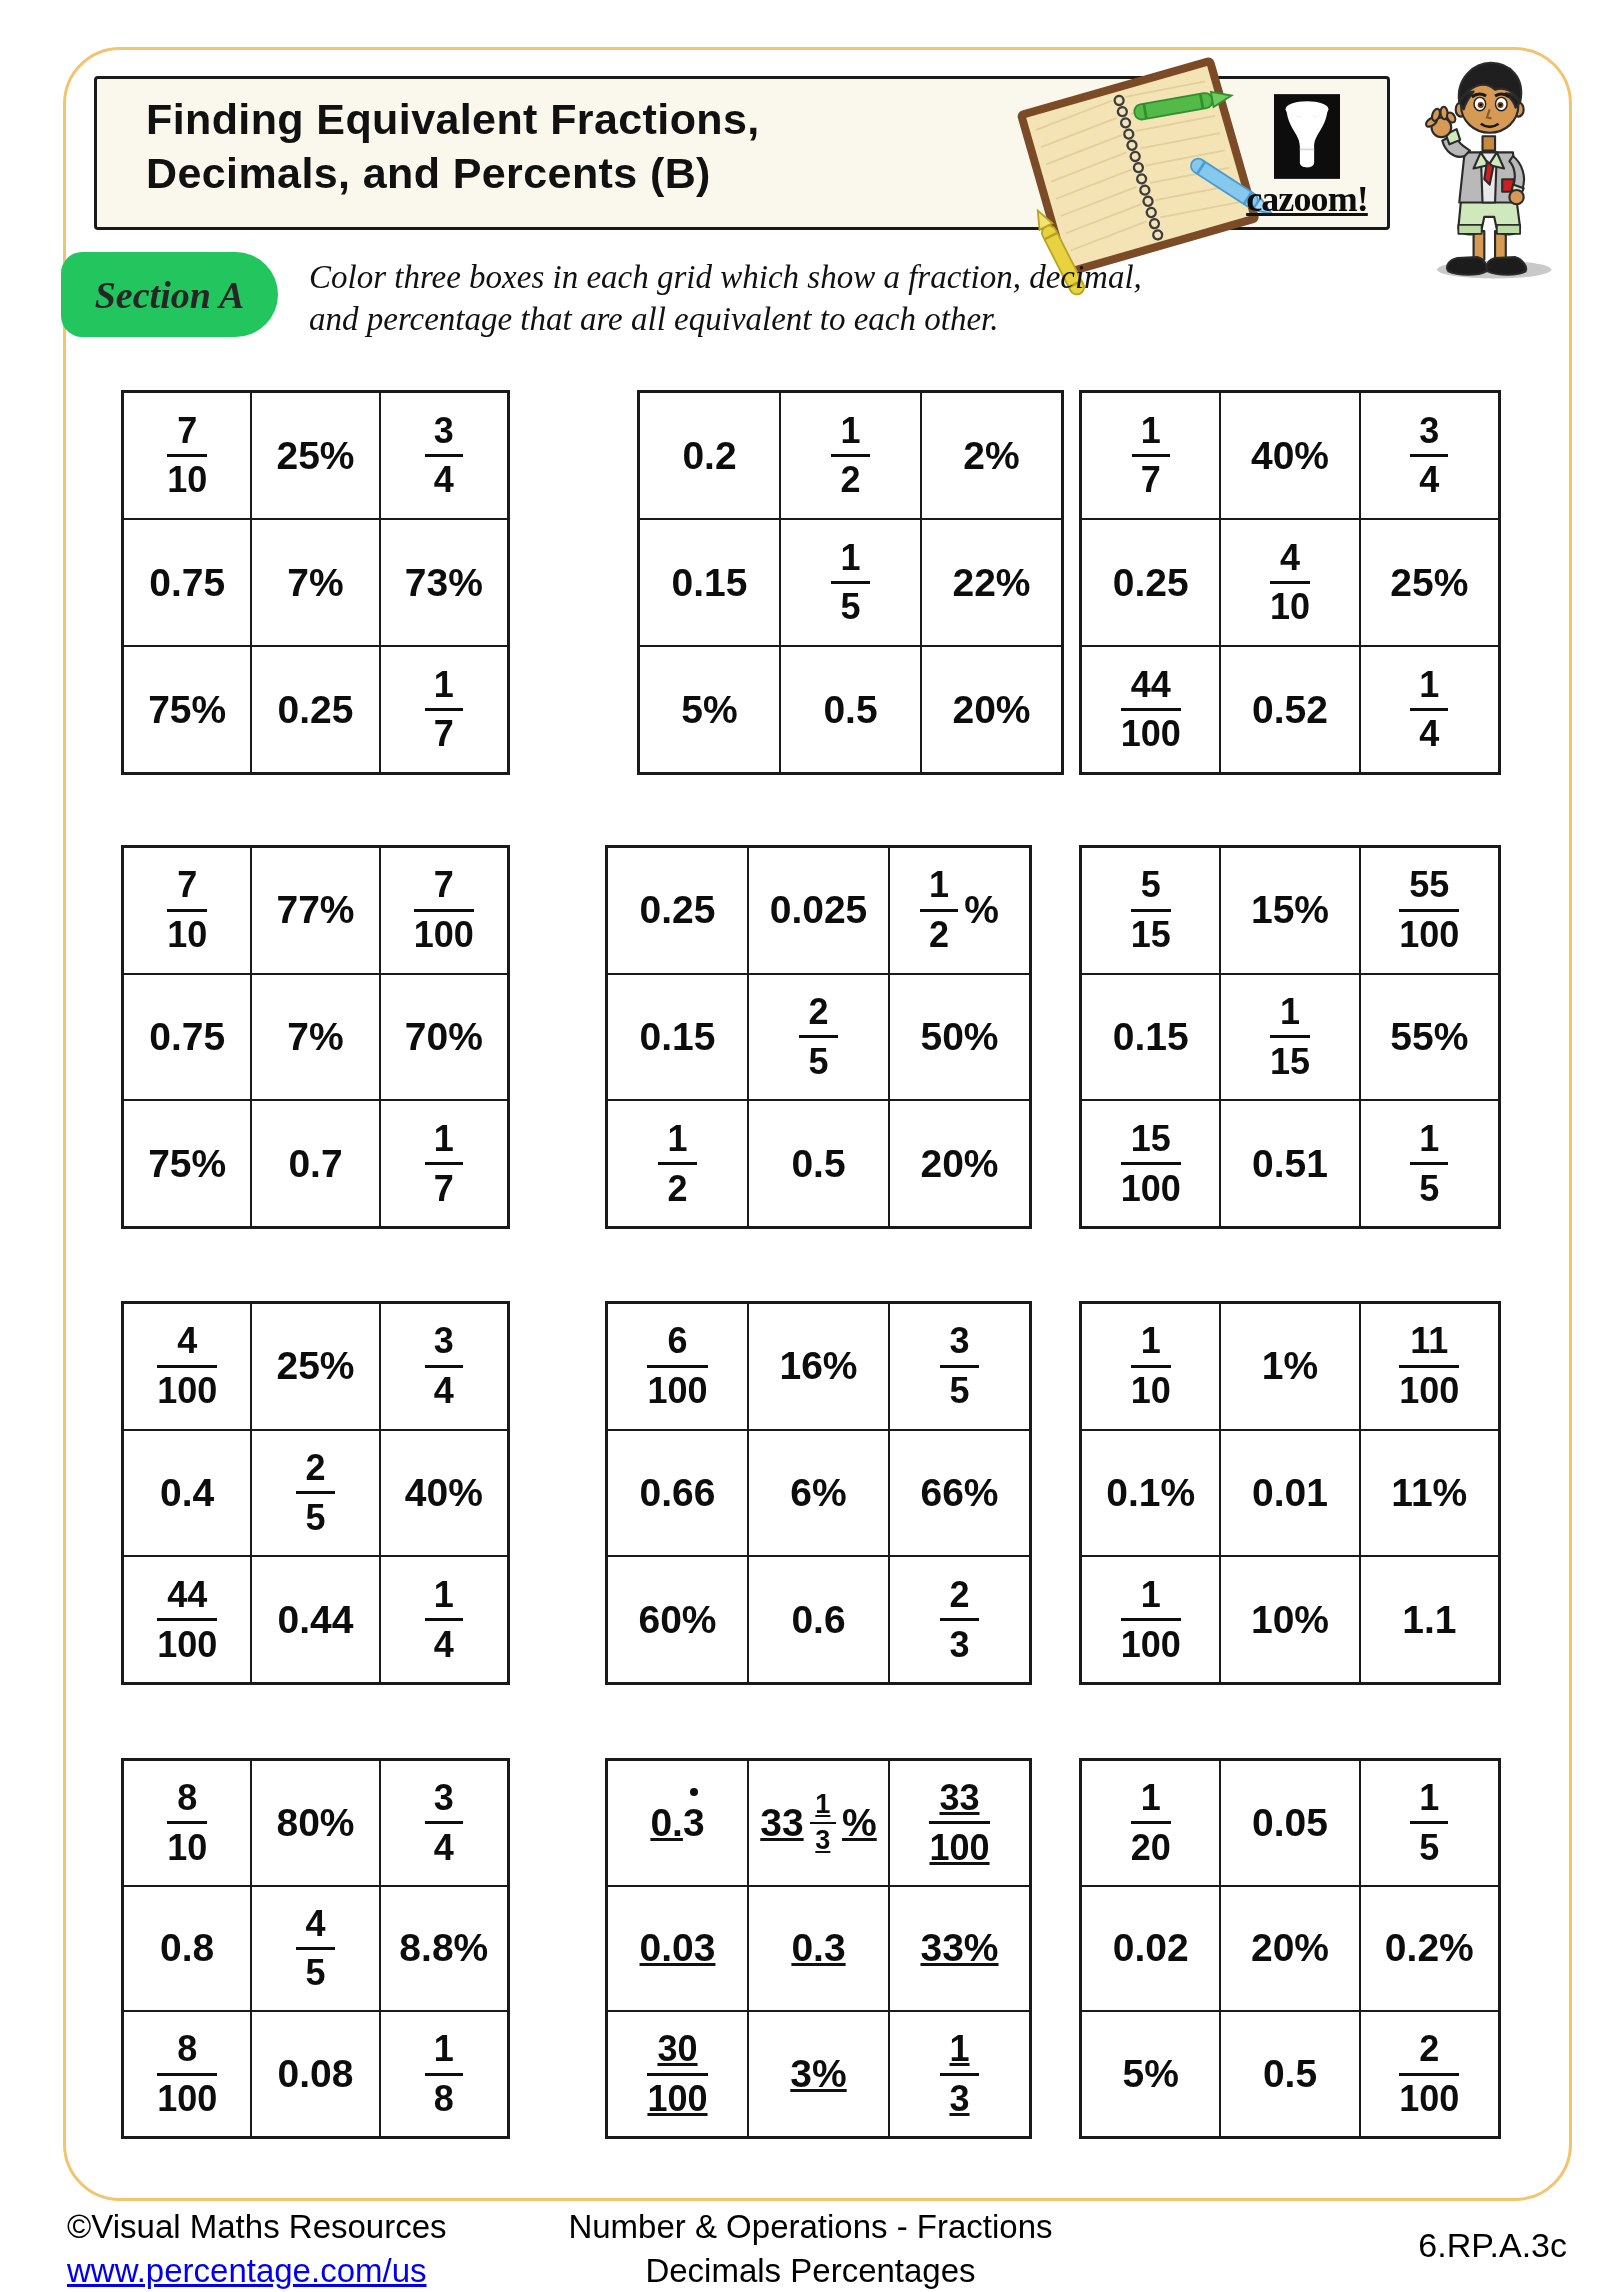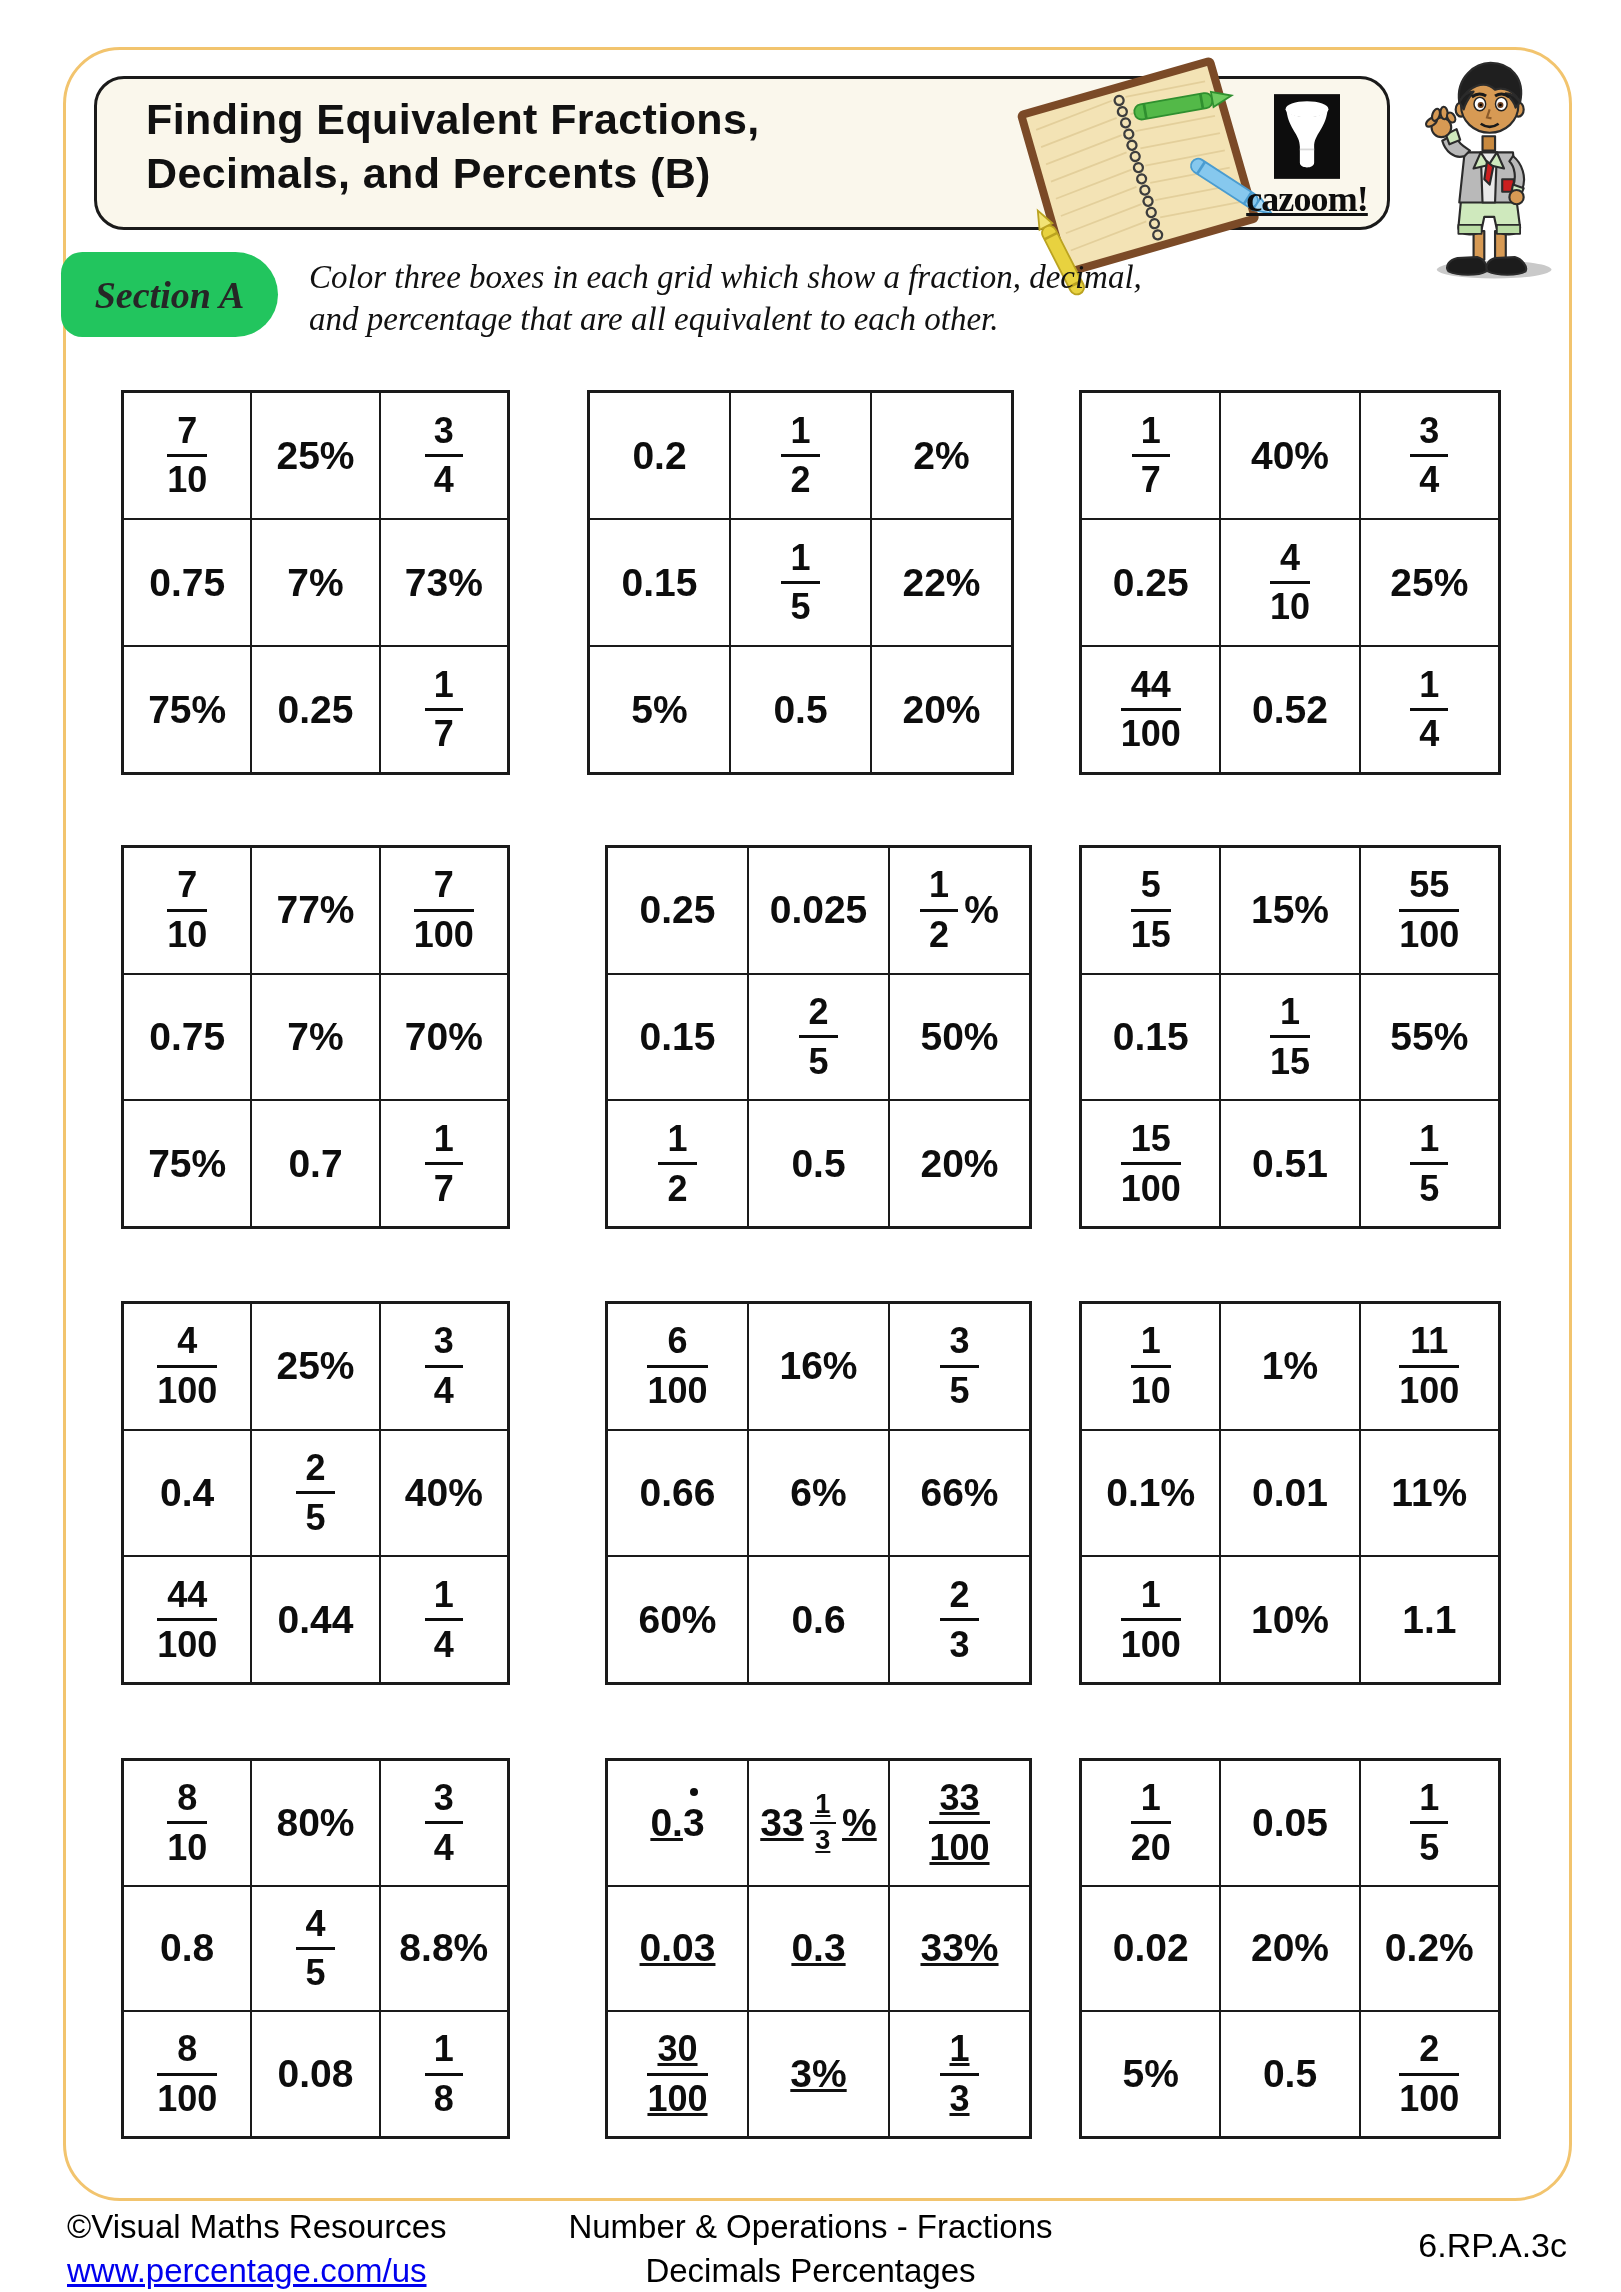--- a/index.html
+++ b/index.html
@@ -8,21 +8,21 @@
     font-family:"Liberation Sans", sans-serif; color:#111; overflow:hidden;
   }
   
   .outer-border {
     position:absolute; left:63px; top:47px; width:1503px; height:2148px;
     border:3.6px solid #F2C46E; border-radius:57px; background:transparent;
   }
   
   .title-box {
     position:absolute; left:94px; top:76px; width:1290px; height:148px;
-    background:#FAF7EC; border:3.6px solid #1a1a1a; border-radius:30px;
+    background:#FAF7EC; border:3.6px solid #1a1a1a; border-radius:4px;
   }
   .title-text {
     position:absolute; left:49px; top:12.5px; font-size:43px; font-weight:bold;
     line-height:54px; color:#111; letter-spacing:0.4px;
   }
   
   .notebook-svg { position:absolute; left:1010px; top:49px; width:269px; height:251px; }
   
   .logo-wrap { position:absolute; left:1240px; top:94px; width:134px; text-align:center;text-decoration:underline; }
   .logo-box { display:inline-block; width:66px; height:85px; }
@@ -264,21 +264,21 @@
         </div>
         <div class="gcell">
           <div class="cellval">
             <span class="frac">
               <span class="num">1</span>
               <span class="den">7</span>
             </span>
           </div>
         </div>
       </div>
-      <div class="grid" style="left: 587px; top: 390px; width: 423px; height: 381px;">
+      <div class="grid" style="left: 637px; top: 390px; width: 423px; height: 381px;">
         <div class="gcell">
           <div class="cellval">
             <span class="ctext">0.2</span>
           </div>
         </div>
         <div class="gcell">
           <div class="cellval">
             <span class="frac">
               <span class="num">1</span>
               <span class="den">2</span>

